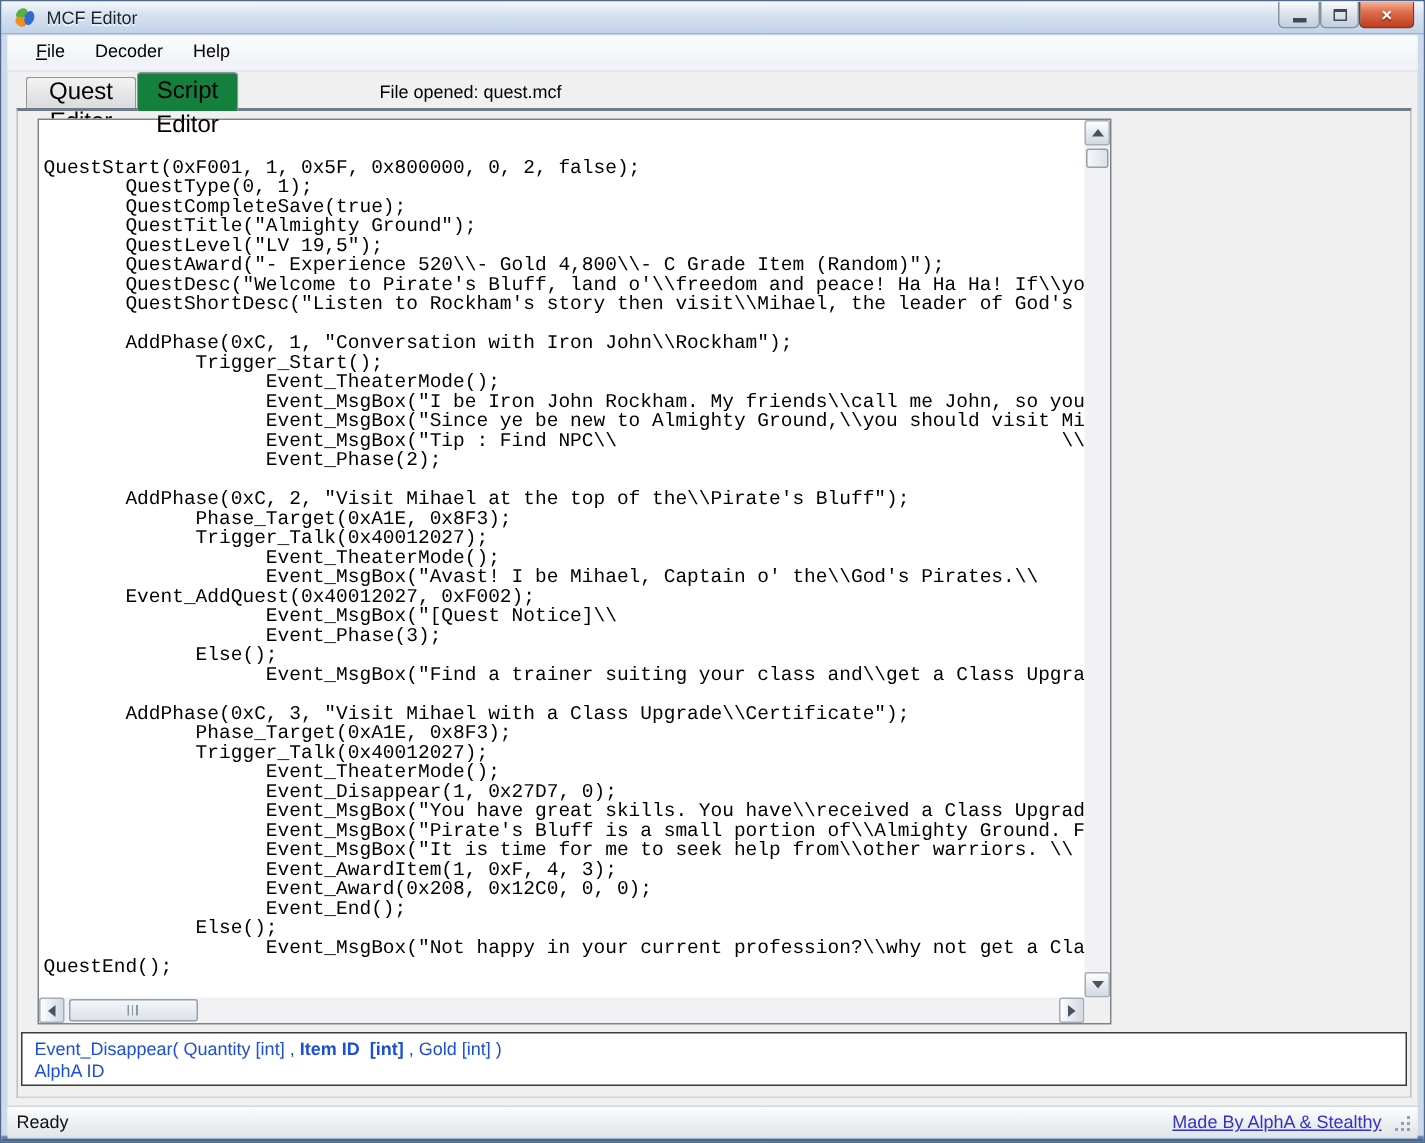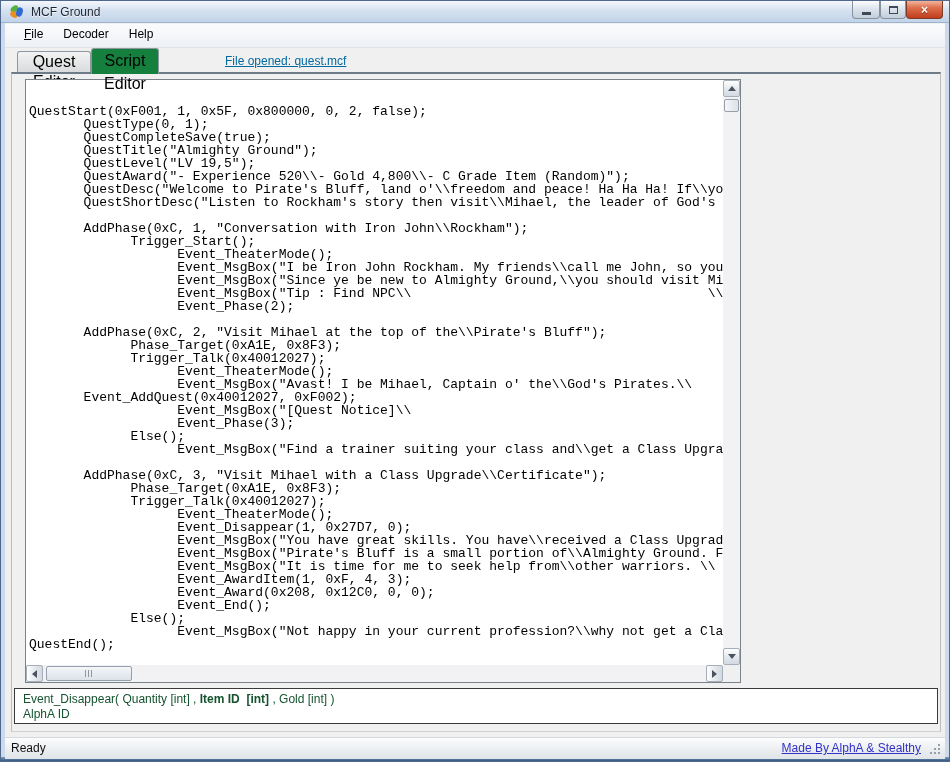--- a/index.html
+++ b/index.html
@@ -34,21 +34,21 @@
              display:flex; padding-left:9px; }
   .menu-item { font-size:12px; color:#000; padding:3px 10px; cursor:default; }
   .menu-item.alt::first-letter { text-decoration:underline; }
   
   .tab { position:absolute; font-size:16px; color:#000; text-align:center;
          border:1px solid #8e979d; border-bottom:none; border-radius:3px 3px 0 0; cursor:default; }
   .tab-inactive { left:16px; top:50px; width:74px; height:21px; line-height:20px;
                   background:linear-gradient(#f3f3f3,#d9dbdd); z-index:1; }
   .tab-active { left:90px; top:47px; width:68px; height:26px; line-height:23px;
                 background:#15803d; z-index:3; }
-  .file-status { position:absolute; left:224px; top:53px; font-size:12px; color:#0369a1;text-decoration:underline; }
+  .file-status { position:absolute; left:252px; top:53px; font-size:12px; color:#000000; }
   
   .panel { position:absolute; left:10px; top:71px; width:930px; height:660px;
            border-top:2px solid #6e7c8a; border-left:1px solid #bdbdbd;
            border-right:1px solid #bdbdbd; border-bottom:1px solid #d2d2d2; z-index:2; }
   
   .textarea { position:absolute; left:24px; top:78px; width:716px; height:604px;
               background:#fff; border:1px solid #7a828c; z-index:2; }
   .code { position:absolute; left:0; top:0; right:17px; bottom:17px; overflow:hidden;
           padding:25px 0 0 3px; font-family:"Liberation Mono","DejaVu Sans Mono",monospace;
           font-size:13px; line-height:13px; color:#000; white-space:pre; cursor:text; }
@@ -71,21 +71,21 @@
             background:linear-gradient(90deg,#f4f6f8,#dde2e8); cursor:default; }
   .hthumb { position:absolute; left:20px; top:1px; width:86px; height:15px;
             border:1px solid #96a0ac; border-radius:2px;
             background:linear-gradient(#f4f6f8,#dde2e8); cursor:default;
             display:flex; align-items:center; justify-content:center; }
   .hgrip { width:8px; height:7px;
            background:repeating-linear-gradient(90deg,#8d97a1 0 1px,transparent 1px 3px); }
   .sb-corner { position:absolute; right:0; bottom:0; width:17px; height:17px; background:#f0f0f0; }
   
   .hintbox { position:absolute; left:13px; top:687px; width:924px; height:36px; background:#fff;
-             border:1px solid #3a3a3a; padding:2px 8px; font-size:12px; color:#14532d; z-index:2; }
+             border:1px solid #3a3a3a; padding:2px 8px; font-size:12px; color:#1d4ed8; z-index:2; }
   .hint-line1 { line-height:16px; white-space:pre; }
   .hint-line1 b { font-weight:bold; }
   .hint-line2 { line-height:15px; white-space:pre; }
   
   .statusbar { position:absolute; left:4px; right:4px; top:736px; height:22px;
                background:linear-gradient(#fcfdfd,#eaedf0 60%,#e0e4e8);
                border-top:1px solid #d5d8dc; }
   .status-ready { position:absolute; left:6px; top:3px; font-size:12px; color:#111; }
   .credit-link { position:absolute; right:24px; top:3px; font-size:12px; color:#3232c8;
                  text-decoration:underline; cursor:pointer; }
@@ -102,21 +102,21 @@
   <div class="frame-left"></div>
   <div class="frame-right"></div>
   <div class="frame-bottom"></div>
 
   <div class="titlebar">
     <svg class="app-icon" viewBox="0 0 16 16">
       <ellipse cx="5.5" cy="5" rx="4.2" ry="3" fill="#55b23e" transform="rotate(-35 5.5 5)"></ellipse>
       <ellipse cx="5" cy="10.5" rx="4" ry="3" fill="#ef8d20" transform="rotate(30 5 10.5)"></ellipse>
       <ellipse cx="10.5" cy="8" rx="3.2" ry="4.8" fill="#2f6bd0" transform="rotate(18 10.5 8)"></ellipse>
     </svg>
-    <span class="title-text">MCF Ground</span>
+    <span class="title-text">MCF Editor</span>
     <div class="winbtn btn-min">
       <div class="ico-min"></div>
     </div>
     <div class="winbtn btn-max">
       <div class="ico-max"></div>
     </div>
     <div class="winbtn btn-close">
       <span class="ico-close">×</span>
     </div>
   </div>

